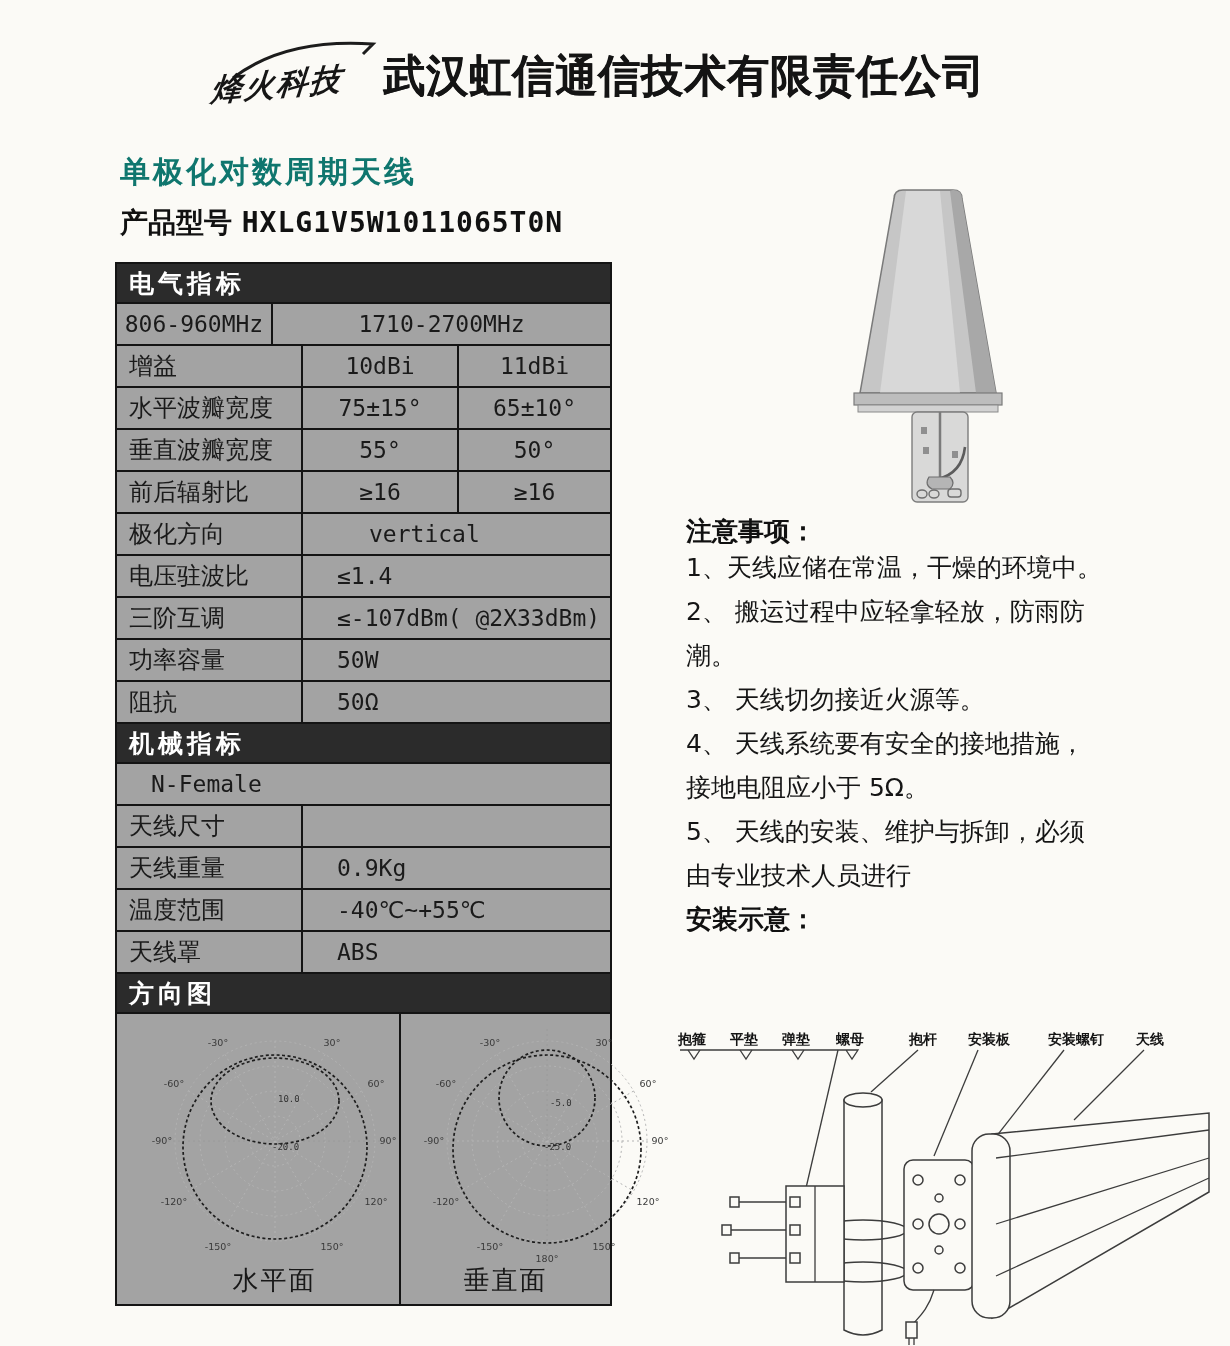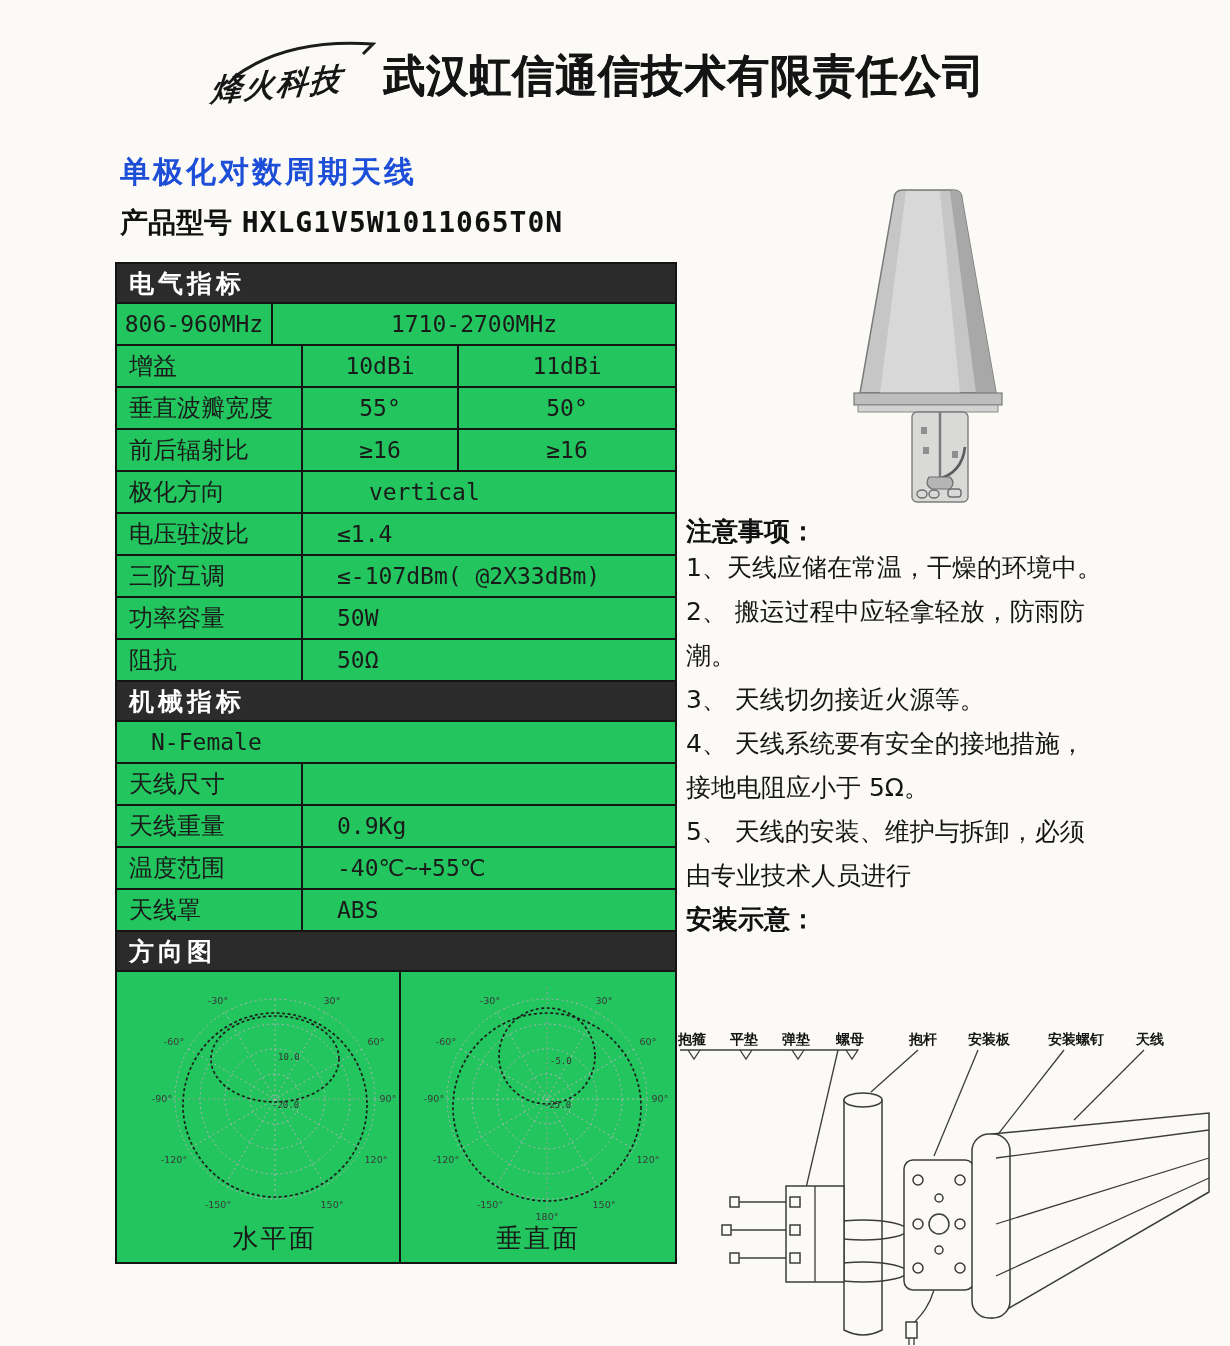--- a/index.html
+++ b/index.html
@@ -14,27 +14,27 @@
     font-family:"DejaVu Serif","Liberation Serif",serif;
     font-style:italic;font-weight:bold;font-size:31px;color:#161616;
     transform:rotate(-5deg) skewX(-10deg);letter-spacing:2px;
   }
   .company{
     font-size:42px;font-weight:900;color:#141414;letter-spacing:1px;
     transform:scaleY(1.06);text-shadow:0.6px 0 0 #141414;
     white-space:nowrap;
   }
   
-  .doc-title{font-size:30px;font-weight:bold;color:#1d4ed8;}
+  .doc-title{font-size:30px;font-weight:bold;color:#0f766e;}
   .model-line{font-size:28px;font-weight:bold;color:#111;}
   .model-val{font-family:"DejaVu Sans Mono","Liberation Mono",monospace;font-weight:bold;letter-spacing:1px;}
   
   .spec{
-    left:115px;top:262px;width:562px;position:absolute;
-    border:2px solid #141414;background:#22c55e;box-sizing:border-box;
+    left:115px;top:262px;width:497px;position:absolute;
+    border:2px solid #141414;background:#a3a3a3;box-sizing:border-box;
   }
   .sec-h{
     height:38px;background:#2b2b2b;color:#fff;display:flex;align-items:center;
     padding-left:12px;font-size:25px;font-weight:bold;letter-spacing:4px;
   }
   .sec-h.mid{border-top:2px solid #141414;}
   .srow{display:flex;height:42px;border-top:2px solid #141414;box-sizing:border-box;}
   .cell{display:flex;align-items:center;box-sizing:border-box;}
   .lab{width:186px;padding-left:12px;font-size:24px;border-right:2px solid #141414;}
   .v{font-family:"DejaVu Sans Mono","DejaVu Sans",monospace;font-size:23px;}
@@ -87,20 +87,25 @@
   <div class="sec-h">电气指标</div>
 
   <div class="srow">
     <div class="cell v v2a">806-960MHz</div>
     <div class="cell v v2b">1710-2700MHz</div>
   </div>
   <div class="srow">
     <div class="cell lab">增益</div>
     <div class="cell v v2a">10dBi</div>
     <div class="cell v v2b">11dBi</div>
+  </div>
+  <div class="srow">
+    <div class="cell lab">水平波瓣宽度</div>
+    <div class="cell v v2a">75±15°</div>
+    <div class="cell v v2b">65±10°</div>
   </div>
   <div class="srow">
     <div class="cell lab">垂直波瓣宽度</div>
     <div class="cell v v2a">55°</div>
     <div class="cell v v2b">50°</div>
   </div>
   <div class="srow">
     <div class="cell lab">前后辐射比</div>
     <div class="cell v v2a">≥16</div>
     <div class="cell v v2b">≥16</div>

